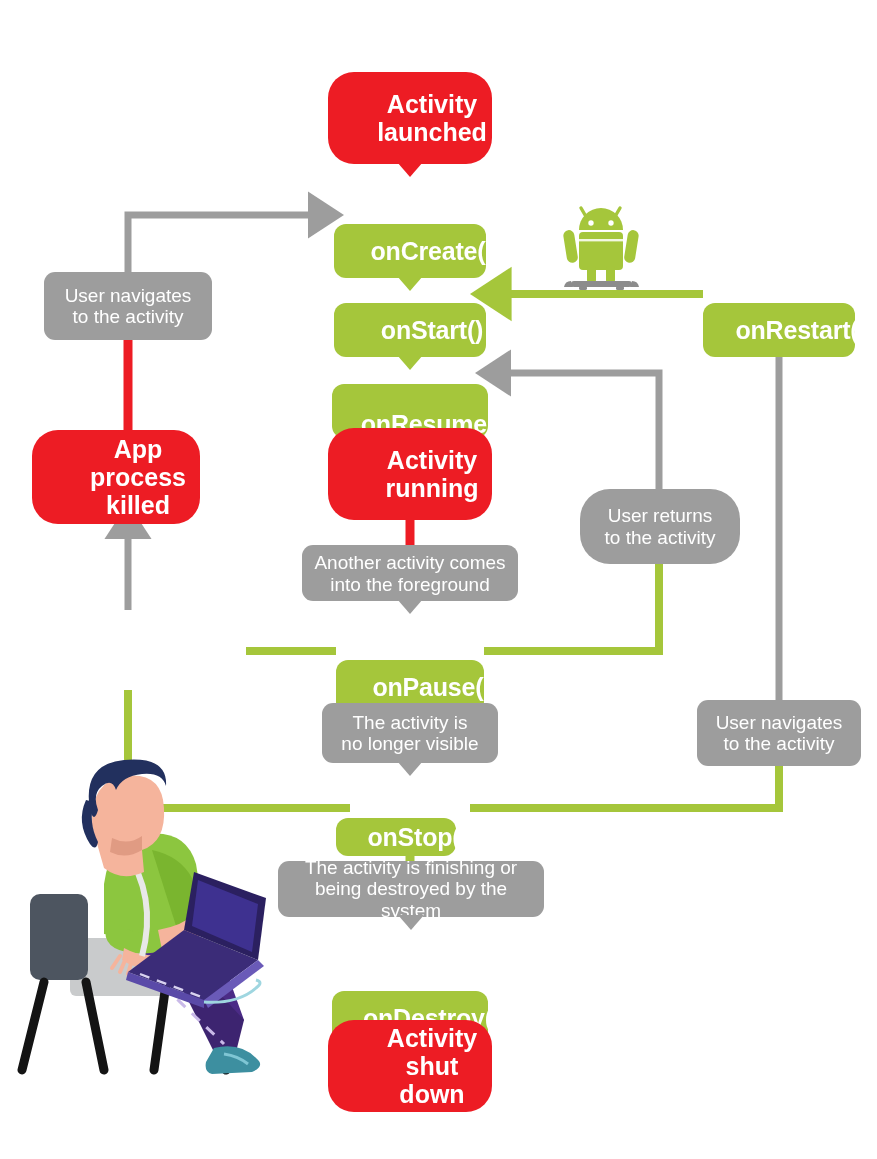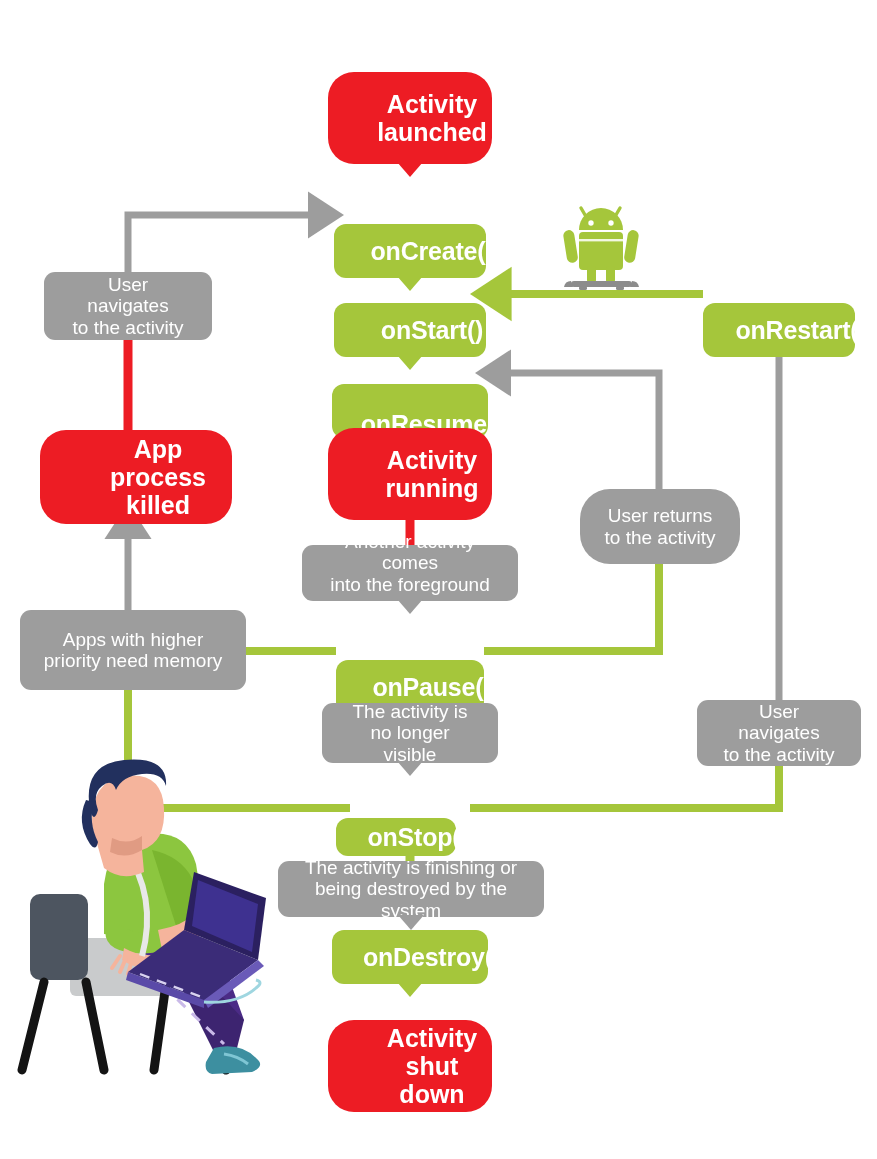--- a/index.html
+++ b/index.html
@@ -12,21 +12,21 @@
   .node .txt{display:block;line-height:1.12;}
 
   
   .green{background:#a5c63b;border-radius:12px;font-weight:bold;font-size:25px;
          letter-spacing:-.2px;margin-top:36px;}
   
   .red{background:#ed1c24;border-radius:26px;font-weight:bold;font-size:25px;
        line-height:1.12;}
   
   .gray{background:#9d9d9d;border-radius:11px;font-weight:normal;font-size:19px;
-        line-height:1.22;padding:6px 23px;}
+        line-height:1.22;padding:6px 12px;}
 
   
   .tail{position:absolute;left:50%;bottom:-13px;transform:translateX(-50%);
         width:0;height:0;border-left:13px solid transparent;
         border-right:13px solid transparent;z-index:4;}
   .green>.tail{border-top:15px solid #a5c63b;}
   .gray>.tail{border-top:15px solid #9d9d9d;}
   .red>.tail{border-top:15px solid #ed1c24;}
 
   .art{position:absolute;z-index:6;}
@@ -173,53 +173,50 @@
   </div>
 
   <div class="node green" style="left:336px;top:624px;width:148px;height:54px;">
     <span class="txt">onPause()</span>
   </div>
 
   <div class="node green" style="left:336px;top:782px;width:120px;height:38px;">
     <span class="txt">onStop()</span>
   </div>
 
-  <div class="node green" style="left:332px;top:894px;width:156px;height:54px;">
+  <div class="node green" style="left:332px;top:955px;width:156px;height:54px;">
     <span class="txt">onDestroy()</span>
     <i class="tail"></i>
   </div>
 
   <div class="node red" style="left:328px;top:1020px;width:164px;height:92px;">
     <span class="txt">Activity<br>shut down</span>
   </div>
 
   <div class="node green" style="left:703px;top:267px;width:152px;height:54px;">
     <span class="txt">onRestart()</span>
   </div>
 
-  <div class="node red" style="left:40px;top:430px;width:192px;height:94px;">
+  <div class="node red" style="left:32px;top:430px;width:168px;height:94px;">
     <span class="txt">App process<br>killed</span>
   </div>
 
   <div class="node gray" style="left:44px;top:272px;width:168px;height:68px;">
     <span class="txt">User navigates<br>to the activity</span>
   </div>
 
   <div class="node gray" style="left:302px;top:545px;width:216px;height:56px;align-items:flex-end;">
     <span class="txt">Another activity comes<br>into the foreground</span>
     <i class="tail"></i>
   </div>
 
   <div class="node gray" style="left:580px;top:489px;width:160px;height:75px;border-radius:30px;">
     <span class="txt">User returns<br>to the activity</span>
   </div>
 
-  <div class="node gray" style="left:20px;top:610px;width:226px;height:80px;">
-    <span class="txt">Apps with higher<br>priority need memory</span>
-  </div>
 
   <div class="node gray" style="left:322px;top:703px;width:176px;height:60px;align-items:center;">
     <span class="txt">The activity is<br>no longer visible</span>
     <i class="tail"></i>
   </div>
 
   <div class="node gray" style="left:278px;top:861px;width:266px;height:56px;">
     <span class="txt">The activity is finishing or<br>being destroyed by the system</span>
     <i class="tail"></i>
   </div>

